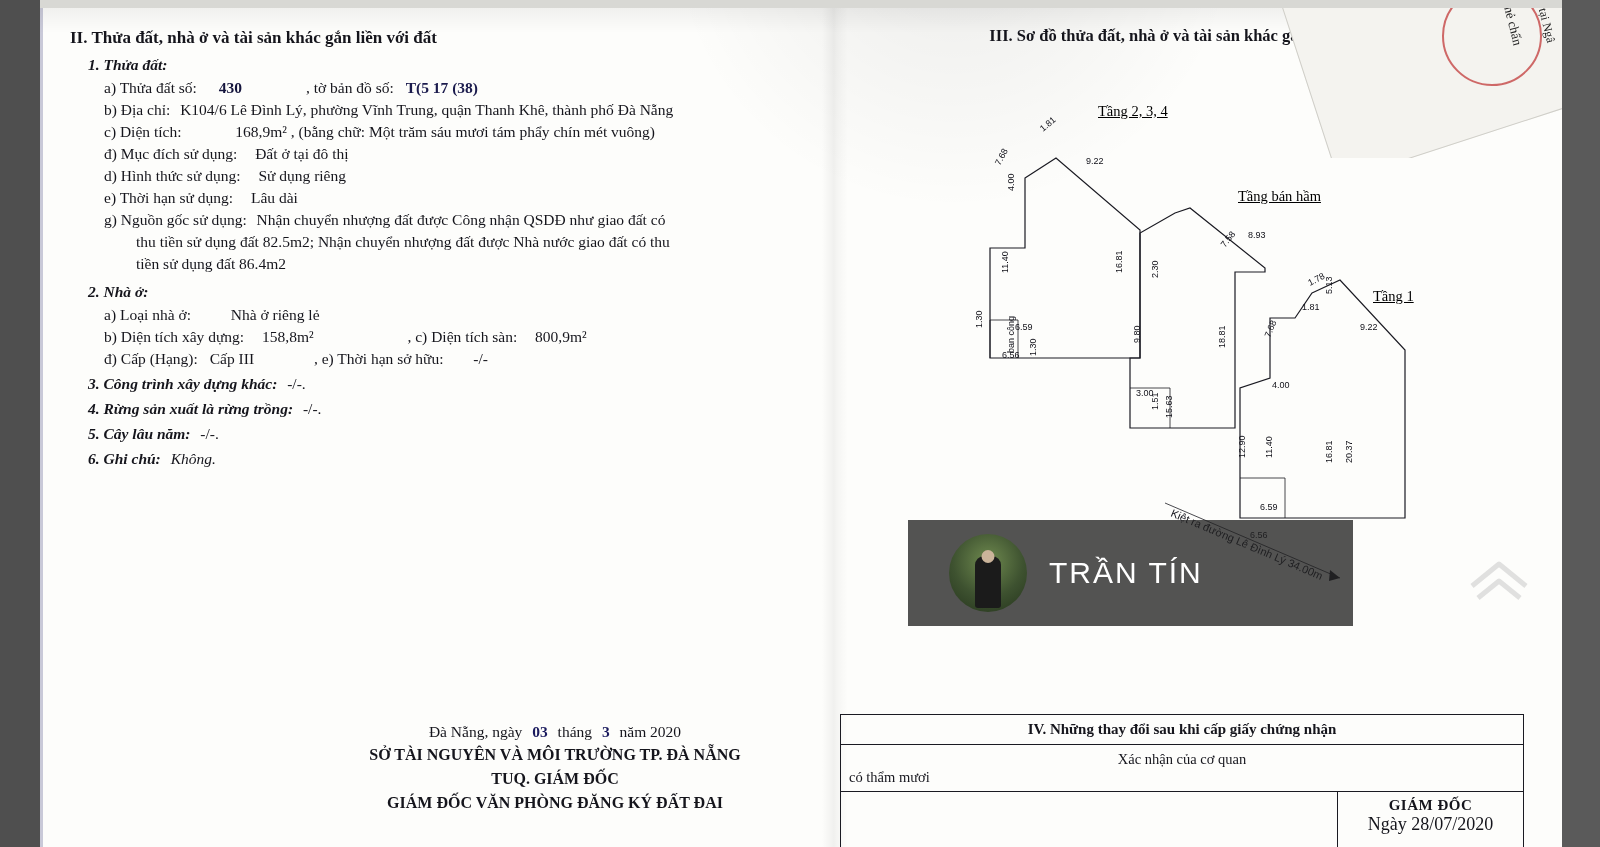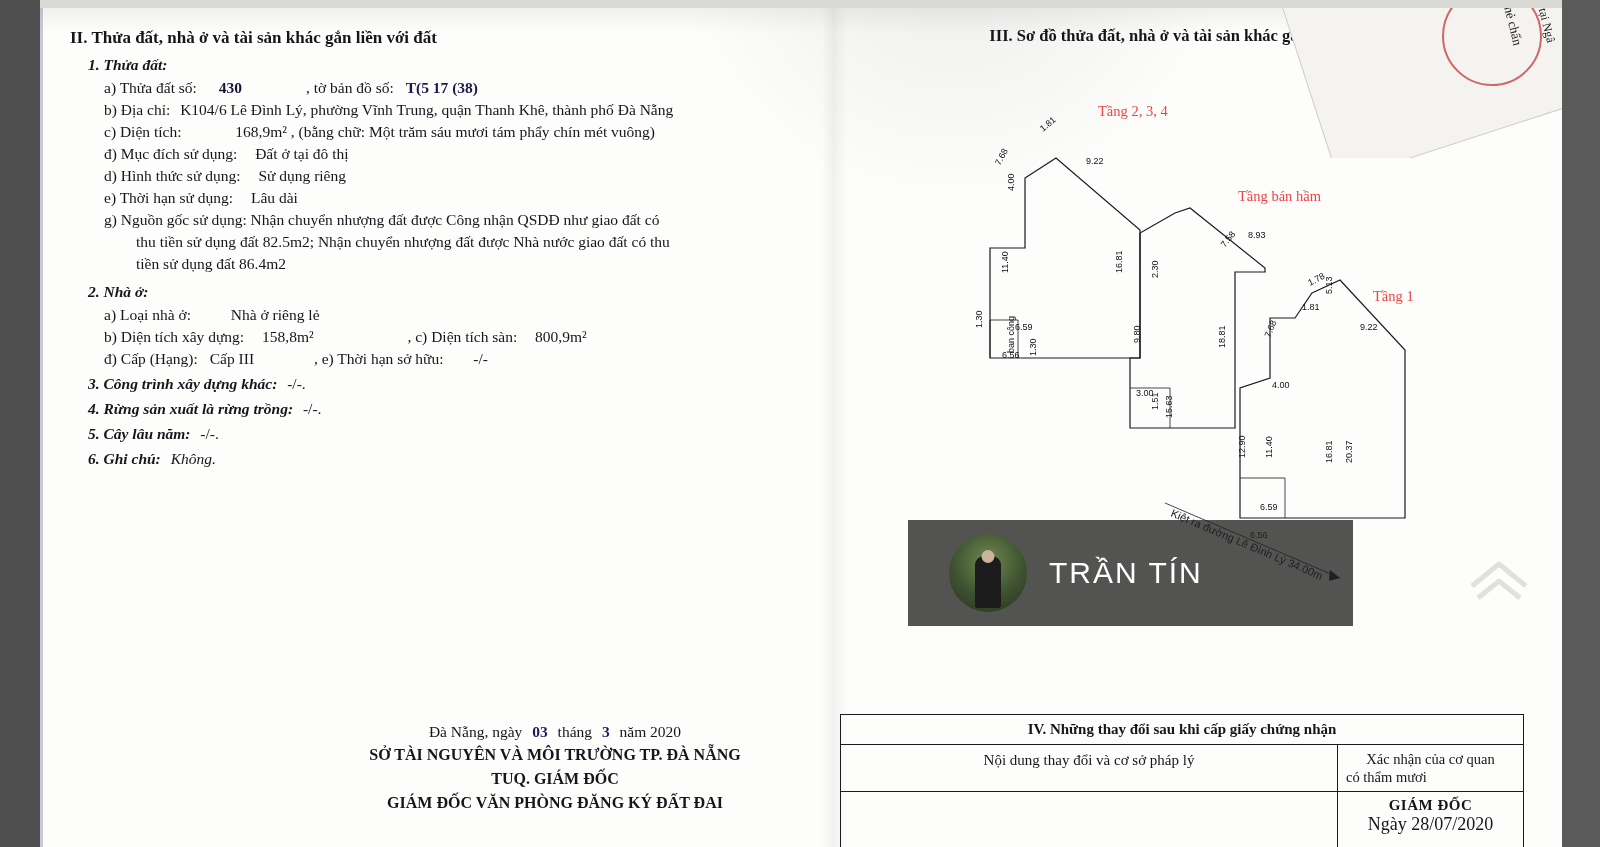--- a/index.html
+++ b/index.html
@@ -48,21 +48,21 @@
   .h2{font-weight:bold;font-size:17px;margin-bottom:4px;}
   .sub{font-style:italic;font-weight:bold;margin:3px 0 1px 18px;}
   .li{margin-left:34px;text-indent:0;}
   .hand{font-family:"Liberation Serif", serif;font-weight:bold;color:#14143c;}
   .handblue{color:#1b1b4d;font-weight:bold;}
   .g-line2{margin-left:66px;}
 
   
   .colR{position:absolute;left:800px;top:18px;width:700px;color:#15151c;}
   .h3{font-weight:bold;font-size:16.5px;text-align:center;}
-  .lbl{position:absolute;font-size:14.5px;color:#ef4444;}
+  .lbl{position:absolute;font-size:14.5px;color:#000000;text-decoration:underline;}
 
   .diagram{position:absolute;left:800px;top:50px;width:700px;height:600px;}
   svg{overflow:visible;}
   .dim{font-family:"Liberation Sans", sans-serif;font-size:9px;fill:#101018;}
   .shape{fill:none;stroke:#1a1a22;stroke-width:1.2;}
   .thin{fill:none;stroke:#1a1a22;stroke-width:0.8;}
 
   
   .sig{position:absolute;left:300px;top:712px;width:430px;text-align:center;font-size:15.5px;color:#15151c;line-height:1.5;}
   .sig .bigger{font-size:16px;font-weight:bold;}
@@ -171,21 +171,21 @@
         <span style="margin-left:14px">Sử dụng riêng</span>
       </div>
 
       <div class="li">
         <span>e) Thời hạn sử dụng:</span>
         <span style="margin-left:14px">Lâu dài</span>
       </div>
 
       <div class="li">
         <span>g) Nguồn gốc sử dụng:</span>
-        <span style="">Nhận chuyển nhượng đất được Công nhận QSDĐ như giao đất có</span>
+        <span style="margin-left:6px">Nhận chuyển nhượng đất được Công nhận QSDĐ như giao đất có</span>
       </div>
       <div class="g-line2">thu tiền sử dụng đất  82.5m2; Nhận chuyển nhượng đất được Nhà nước giao đất có thu</div>
       <div class="g-line2">tiền sử dụng đất 86.4m2</div>
 
       <div class="sub" style="margin-top:6px">2. Nhà ở:</div>
 
       <div class="li">
         <span>a) Loại nhà ở:</span>
         <span style="margin-left:36px">Nhà ở riêng lẻ</span>
       </div>
@@ -308,21 +308,20 @@
         <span>năm 2020</span>
       </div>
       <div class="bigger">SỞ TÀI NGUYÊN VÀ MÔI TRƯỜNG TP. ĐÀ NẴNG</div>
       <div class="bigger">TUQ. GIÁM ĐỐC</div>
       <div class="bigger">GIÁM ĐỐC VĂN PHÒNG ĐĂNG KÝ ĐẤT ĐAI</div>
     </div>
 
     <div class="tbl">
       <div class="th-full">IV. Những thay đổi sau khi cấp giấy chứng nhận</div>
       <div class="trow r2">
-        <div class="c1">Nội dung thay đổi và cơ sở pháp lý</div>
         <div class="c2">
           <div class="lines">Xác nhận của cơ quan</div>
           <div class="lines" style="text-align:left">có thẩm mươi</div>
         </div>
       </div>
       <div class="trow" style="height:60px">
         <div class="c1" style="height:60px"></div>
         <div class="c2">
           <div class="gd">GIÁM ĐỐC</div>
           <div style="font-size:18px">Ngày 28/07/2020</div>

